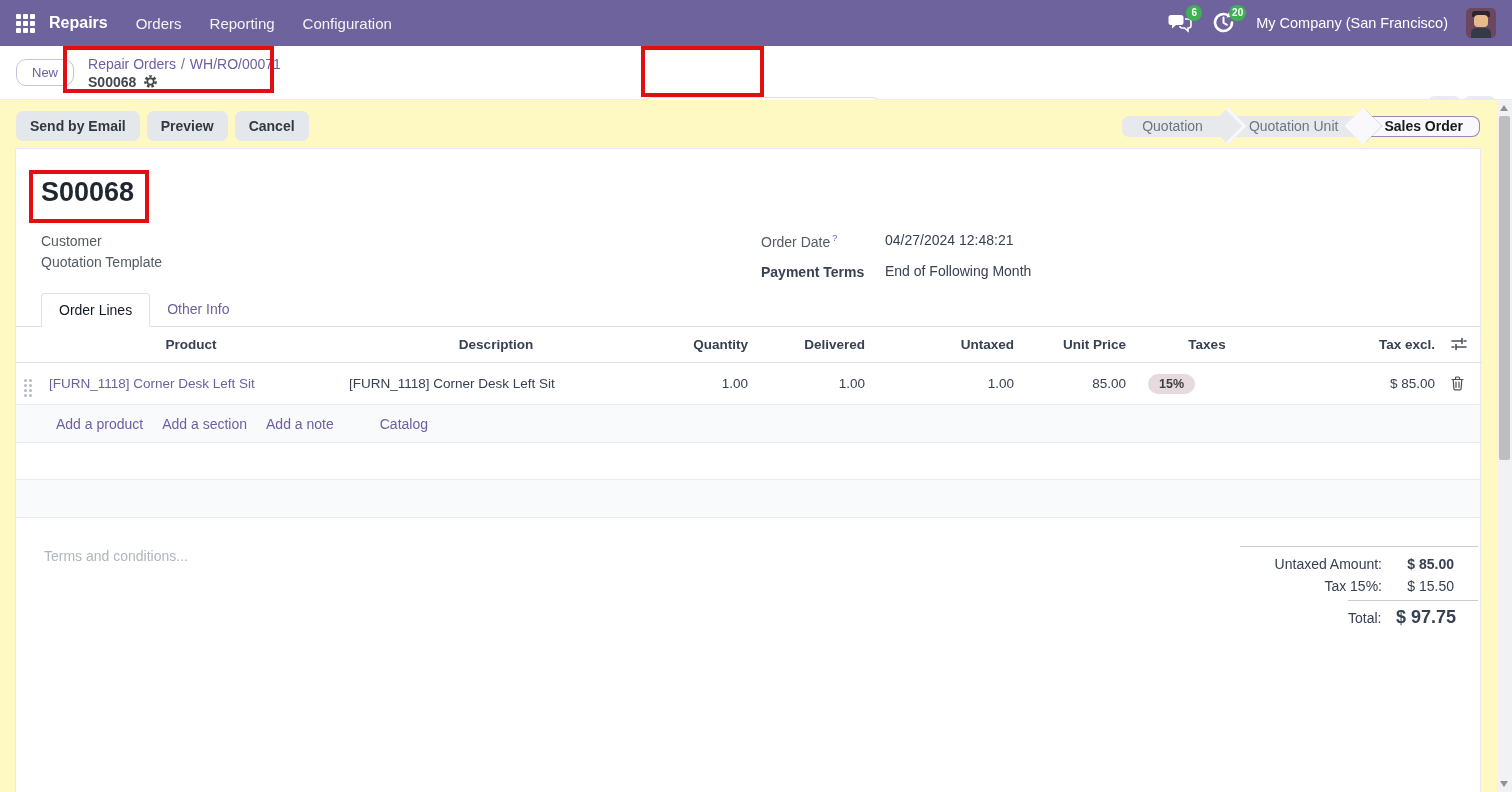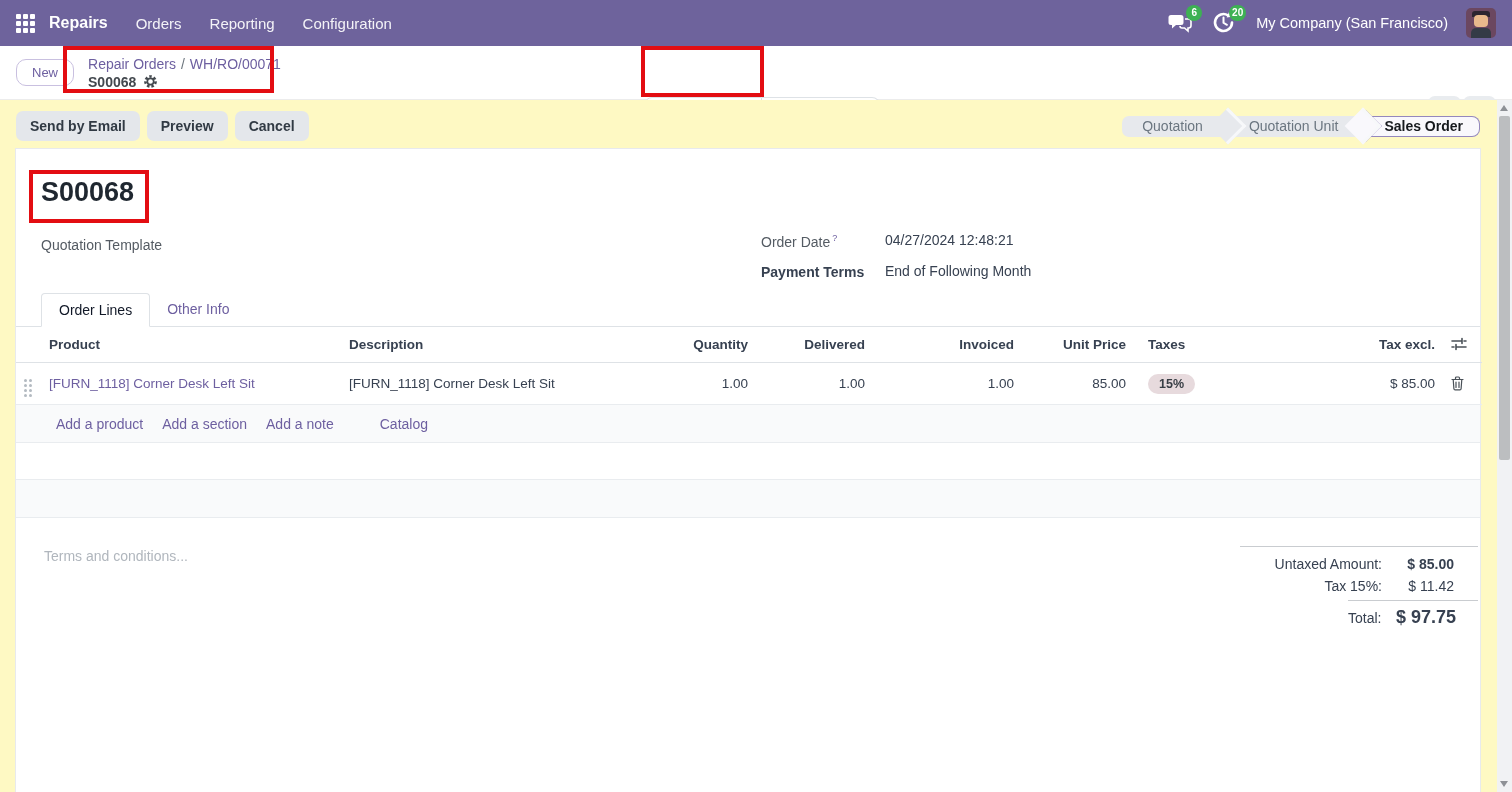--- a/index.html
+++ b/index.html
@@ -78,21 +78,21 @@
 
   
   .tabs { padding-left:25px; border-bottom:1px solid #dee2e6; display:flex; }
   .tab { font-size:14px; padding:8px 17px; cursor:pointer; }
   .tab.active { background:#fff; border:1px solid #dee2e6; border-bottom:1px solid #fff; border-radius:4px 4px 0 0;
     margin-bottom:-1px; color:#111827; }
   .tab.inactive { color:#6d5fa0; }
 
   
   table.olines { width:100%; border-collapse:collapse; table-layout:fixed; font-size:13.5px; }
-  .olines th { font-weight:700; color:#374151; height:36px; border-bottom:1px solid #dee2e6; text-align:left; padding:0 8px; }
+  .olines th { font-weight:700; color:#374151; height:36px; border-bottom:1px solid #dee2e6; text-align:center; padding:0 8px; }
   .olines td { height:42px; border-bottom:1px solid #e9ecef; padding:0 8px; color:#374151; }
   .num { text-align:right !important; }
   .prod-link { color:#6d5fa0; cursor:pointer; }
   .tax-pill { display:inline-block; background:#e7dadd; color:#383e45; font-size:12.5px; font-weight:600;
     border-radius:11px; padding:3px 11px; }
   .drag-handle { display:inline-grid; grid-template-columns:repeat(2,3px); grid-template-rows:repeat(4,3px); gap:2px; cursor:grab; }
   .drag-handle i { background:#b3bac1; border-radius:50%; }
   .addrow { height:38px; background:#f9fafb; border-bottom:1px solid #e9ecef; display:flex; align-items:center; padding-left:40px; font-size:14px; }
   .addlink { color:#6d5fa0; margin-right:19px; cursor:pointer; }
   .addlink.catalog { margin-left:27px; }
@@ -242,20 +242,21 @@
       <div class="step active">Sales Order</div>
     </div>
   </div>
 
   <div class="sheet">
     <div class="sheet-title">S00068</div>
 
     <div class="fields">
       <div class="fcol-left">
         <div class="frow">
+          <div class="flabel">Customer</div>
         </div>
         <div class="frow qtpl">
           <div class="flabel">Quotation Template</div>
           <div class="fvalue"></div>
         </div>
       </div>
       <div class="fcol-right">
         <div class="frow">
           <div class="flabel"><span>Order Date</span><sup class="help-sup">?</sup></div>
           <div class="fvalue">04/27/2024 12:48:21</div>
@@ -285,21 +286,21 @@
         <col style="width:169px">
           <col style="width:39px">
       </colgroup>
       <thead>
         <tr>
           <th></th>
           <th>Product</th>
           <th>Description</th>
           <th class="num">Quantity</th>
           <th class="num">Delivered</th>
-          <th class="num">Invoiced</th>
+          <th class="num">Untaxed</th>
           <th class="num">Unit Price</th>
           <th style="padding-left:14px">Taxes</th>
           <th class="num">Tax excl.</th>
           <th>
             <span>
               <svg width="16" height="14" viewBox="0 0 16 14">
                   <path d="M1 4h10M13 4h2M11 1.5v5M1 10h2M5 10h10M5 7.5v5" fill="none" stroke="#495057" stroke-width="1.6" stroke-linecap="round"></path>
                 </svg>
             </span>
           </th>
@@ -349,21 +350,21 @@
 
     <div class="bottom">
       <div class="terms-ph">Terms and conditions...</div>
       <div class="totals">
         <div class="trow">
           <span class="tlab">Untaxed Amount:</span>
           <span class="tval bold">$ 85.00</span>
         </div>
         <div class="trow">
           <span class="tlab">Tax 15%:</span>
-          <span class="tval">$ 11.42</span>
+          <span class="tval">$ 15.50</span>
         </div>
         <div class="trow total">
           <span class="tlab">Total:</span>
           <span class="tval">$ 97.75</span>
         </div>
       </div>
     </div>
   </div>
 </div>
 

